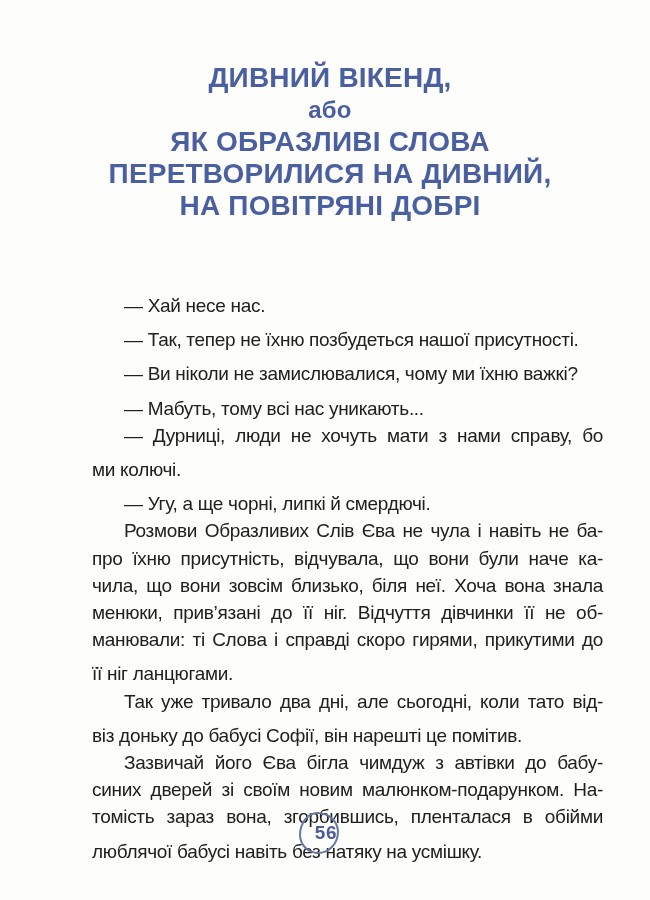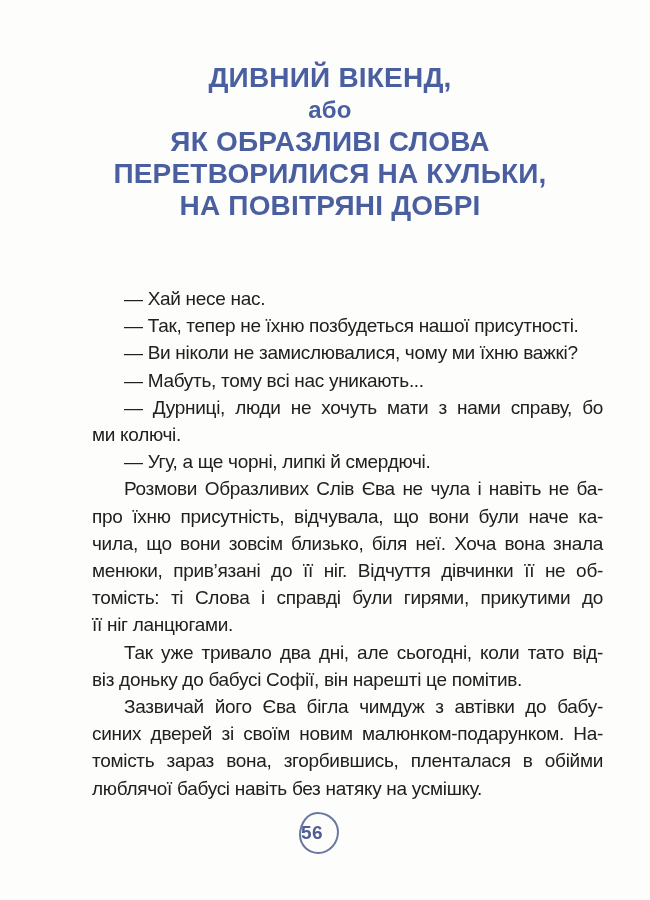--- a/index.html
+++ b/index.html
@@ -42,52 +42,53 @@
     color: #202020;
   }
   .line {
     text-align: justify;
     text-align-last: justify;
   }
   .line.last {
     text-align: left;
     text-align-last: left;
     white-space: nowrap;
+    margin-top: 7px;
   }
   .line.first {
     text-indent: 32px;
   }
   .page-number {
     position: absolute;
     top: 812px;
     left: 299px;
     width: 40px;
     height: 42px;
     border: 2px solid #6b77a3;
     border-radius: 46% 54% 52% 48% / 55% 47% 53% 45%;
     display: flex;
     align-items: center;
-    justify-content: flex-start;
+    justify-content: flex-end;
     color: #4f5d95;
     font-size: 19px;
     font-weight: bold;
     letter-spacing: 0.5px;
     box-sizing: border-box;
   }
 </style>
 </head>
 <body>
 
 <div class="page">
 
   <div class="title">
     <div class="title-line">ДИВНИЙ ВІКЕНД,</div>
     <div class="title-line title-or">або</div>
     <div class="title-line">ЯК ОБРАЗЛИВІ СЛОВА</div>
-    <div class="title-line">ПЕРЕТВОРИЛИСЯ НА КУЛЬКИ,</div>
+    <div class="title-line">ПЕРЕТВОРИЛИСЯ НА ДИВНИЙ,</div>
     <div class="title-line">НА ПОВІТРЯНІ ДОБРІ</div>
   </div>
 
   <div class="body-text">
       <div class="paragraph">
         <div class="line first last">— Хай несе нас.</div>
       </div>
       <div class="paragraph">
         <div class="line first last">— Так, тепер не їхню позбудеться нашої присутності.</div>
       </div>
@@ -102,21 +103,21 @@
         <div class="line last">ми колючі.</div>
       </div>
       <div class="paragraph">
         <div class="line first last">— Угу, а ще чорні, липкі й смердючі.</div>
       </div>
       <div class="paragraph">
         <div class="line first">Розмови Образливих Слів Єва не чула і навіть не ба-</div>
         <div class="line">про їхню присутність, відчувала, що вони були наче ка-</div>
         <div class="line">чила, що вони зовсім близько, біля неї. Хоча вона знала</div>
         <div class="line">менюки, прив’язані до її ніг. Відчуття дівчинки її не об-</div>
-        <div class="line">томість: ті Слова і справді були гирями, прикутими до</div>
+        <div class="line">манювали: ті Слова і справді скоро гирями, прикутими до</div>
         <div class="line last">її ніг ланцюгами.</div>
       </div>
       <div class="paragraph">
         <div class="line first">Так уже тривало два дні, але сьогодні, коли тато від-</div>
         <div class="line last">віз доньку до бабусі Софії, він нарешті це помітив.</div>
       </div>
       <div class="paragraph">
         <div class="line first">Зазвичай його Єва бігла чимдуж з автівки до бабу-</div>
         <div class="line">синих дверей зі своїм новим малюнком-подарунком. На-</div>
         <div class="line">томість зараз вона, згорбившись, пленталася в обійми</div>

